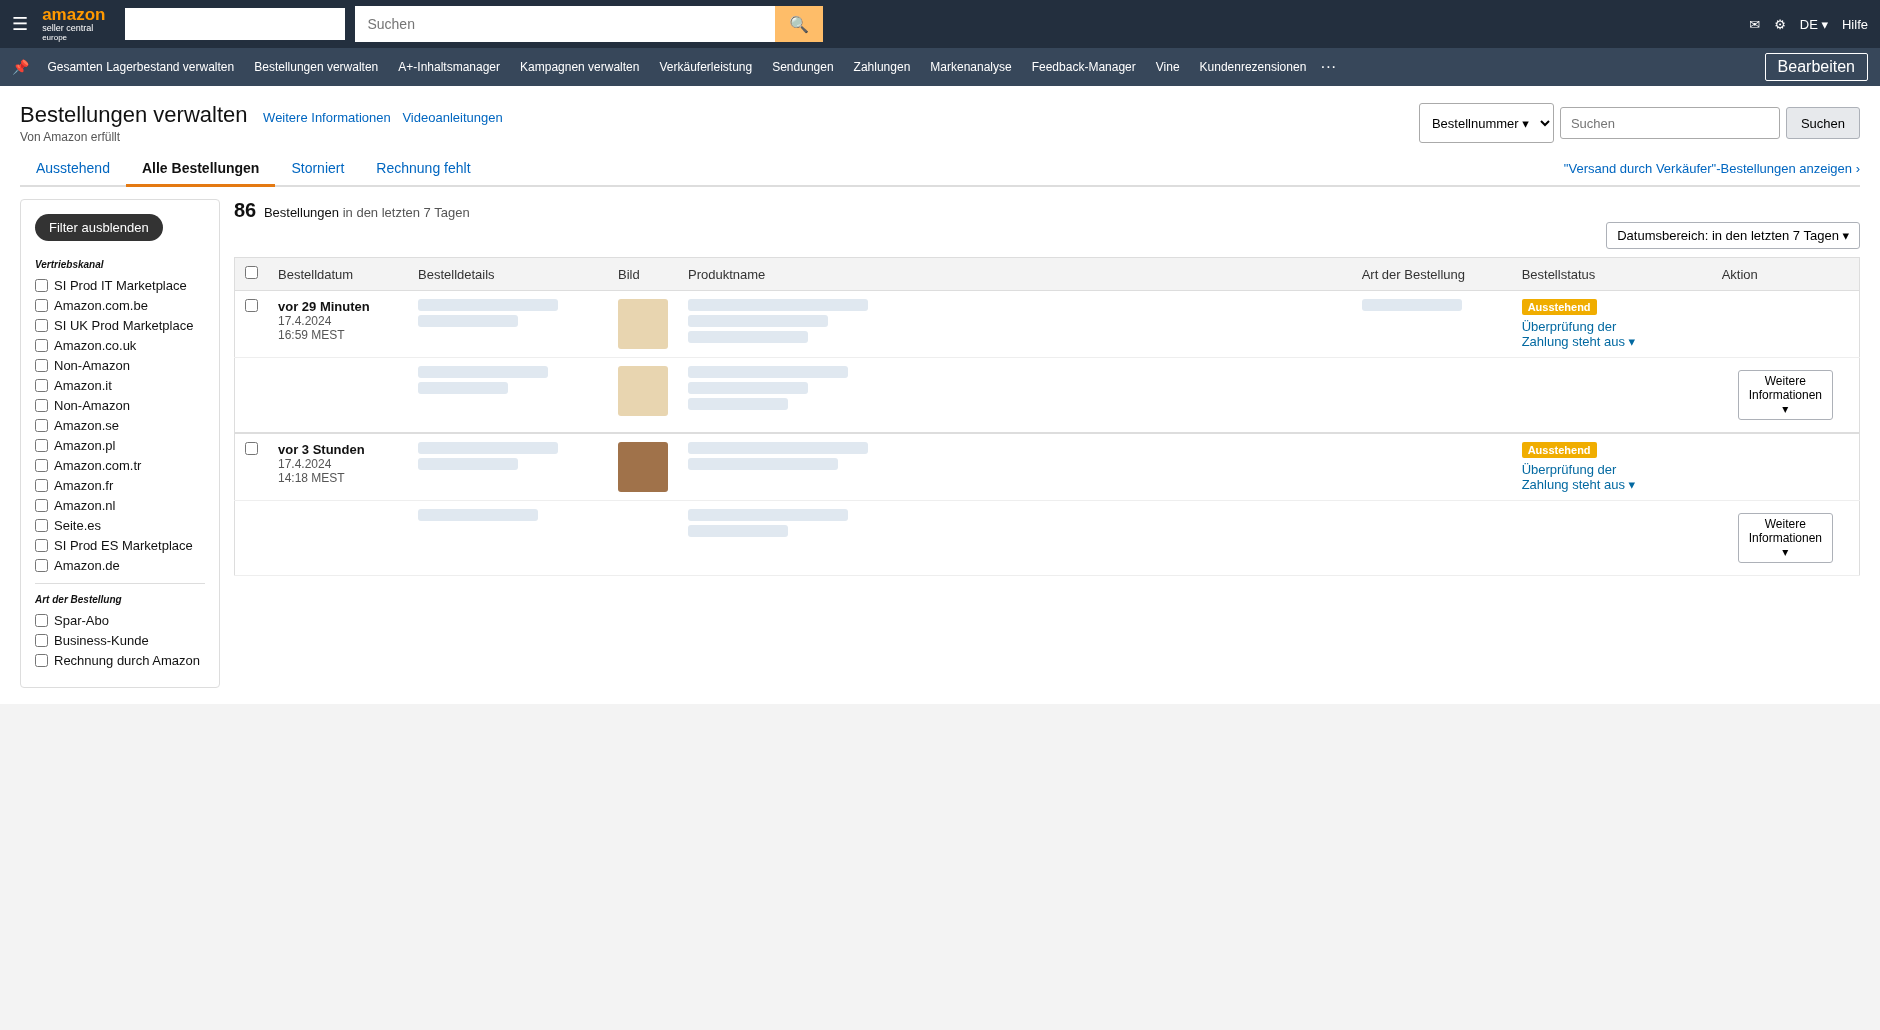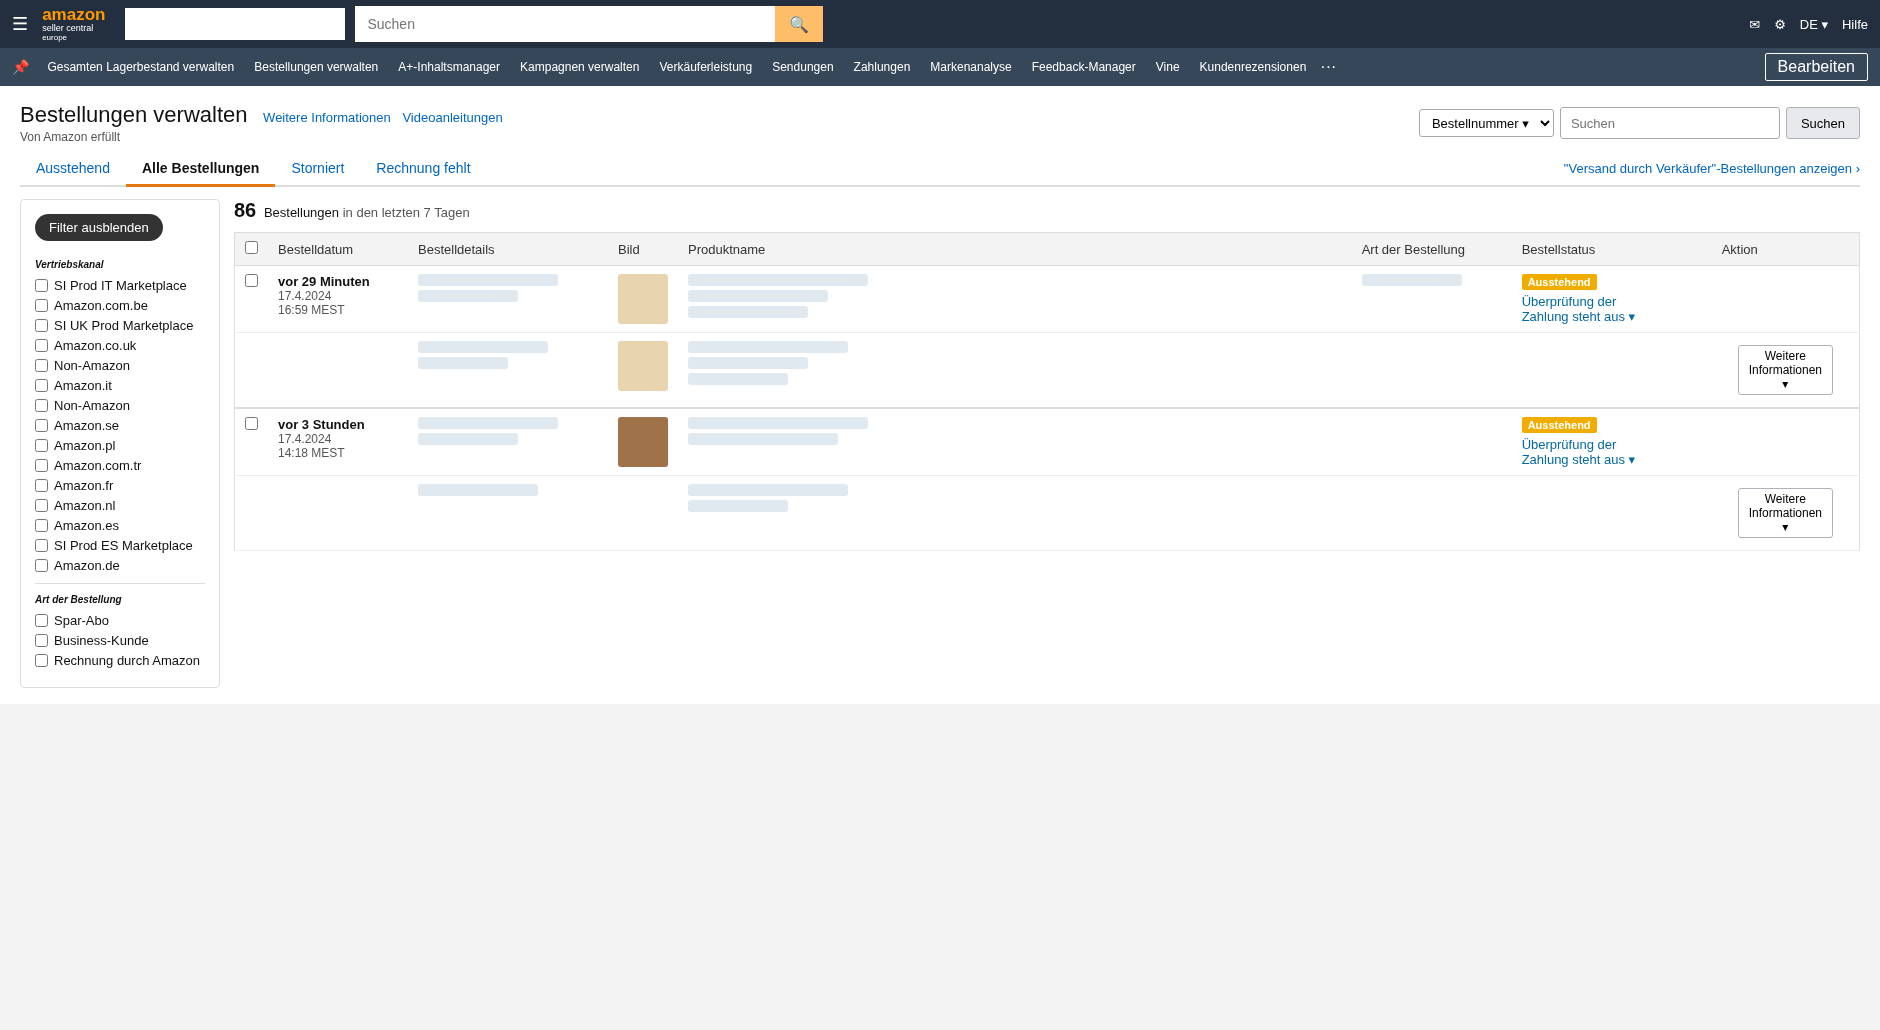--- a/index.html
+++ b/index.html
@@ -127,21 +127,21 @@
       display: flex;
       align-items: center;
       gap: 6px;
     }
     .search-filter select {
       padding: 5px 8px;
       font-size: 13px;
       border: 1px solid #aaa;
       border-radius: 3px;
       background: #fff;
-      height: 28px;
+      height: 40px;
     }
     .search-filter input {
       padding: 5px 10px;
       font-size: 13px;
       border: 1px solid #aaa;
       border-radius: 3px;
       width: 220px;
       height: 32px;
     }
     .search-filter button {
@@ -473,21 +473,21 @@
       <div class="sidebar-item">
         <input type="checkbox" style="">
           <label>Amazon.fr</label>
       </div>
       <div class="sidebar-item">
         <input type="checkbox" style="">
           <label>Amazon.nl</label>
       </div>
       <div class="sidebar-item">
         <input type="checkbox" style="">
-          <label>Amazon.es</label>
+          <label>Seite.es</label>
       </div>
       <div class="sidebar-item">
         <input type="checkbox" style="">
           <label>SI Prod ES Marketplace</label>
       </div>
       <div class="sidebar-item">
         <input type="checkbox" style="">
           <label>Amazon.de</label>
       </div>
 
@@ -504,28 +504,31 @@
           <label>Business-Kunde</label>
       </div>
       <div class="sidebar-item">
         <input type="checkbox" style="">
           <label>Rechnung durch Amazon</label>
       </div>
     </div>
 
     <div class="table-area">
 
-      <div style="display:flex;align-items:center;justify-content:space-between;margin-bottom:10px;">
+      <div style="display:flex;align-items:center;justify-content:space-between;margin-bottom:0;">
         <div>
           <span class="order-count">86</span>
           <span class="order-count-label">Bestellungen</span>
           <span class="order-period">in den letzten 7 Tagen</span>
         </div>
       </div>
 
+      <div style="display:flex;justify-content:flex-end;margin-bottom:8px;">
+        <button class="date-range-btn">Datumsbereich: in den letzten 7 Tagen ▾</button>
+      </div>
 
       <table class="orders-table">
         <thead>
           <tr>
             <th class="checkbox-col"><input type="checkbox" style=""></th>
             <th class="date-col">Bestelldatum</th>
             <th class="details-col">Bestelldetails</th>
             <th class="img-col">Bild</th>
             <th class="product-col">Produktname</th>
             <th class="type-col">Art der Bestellung</th>

